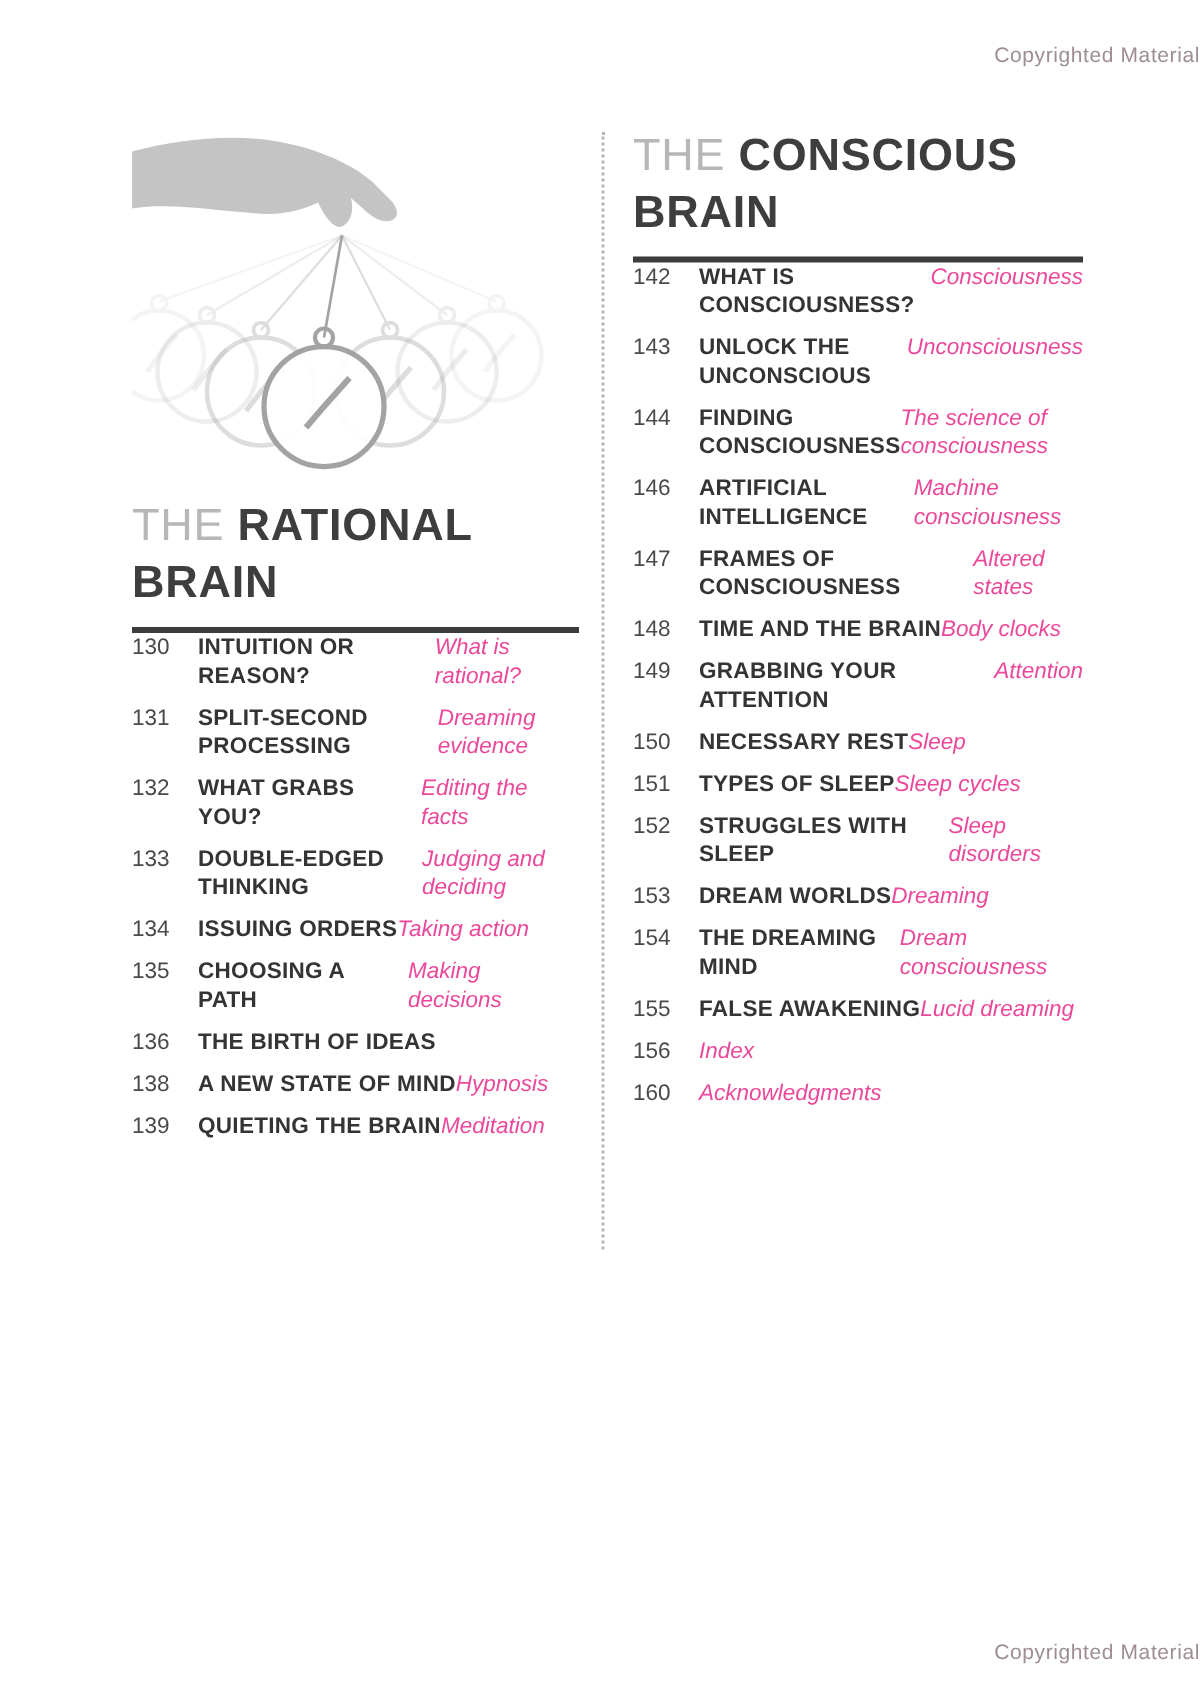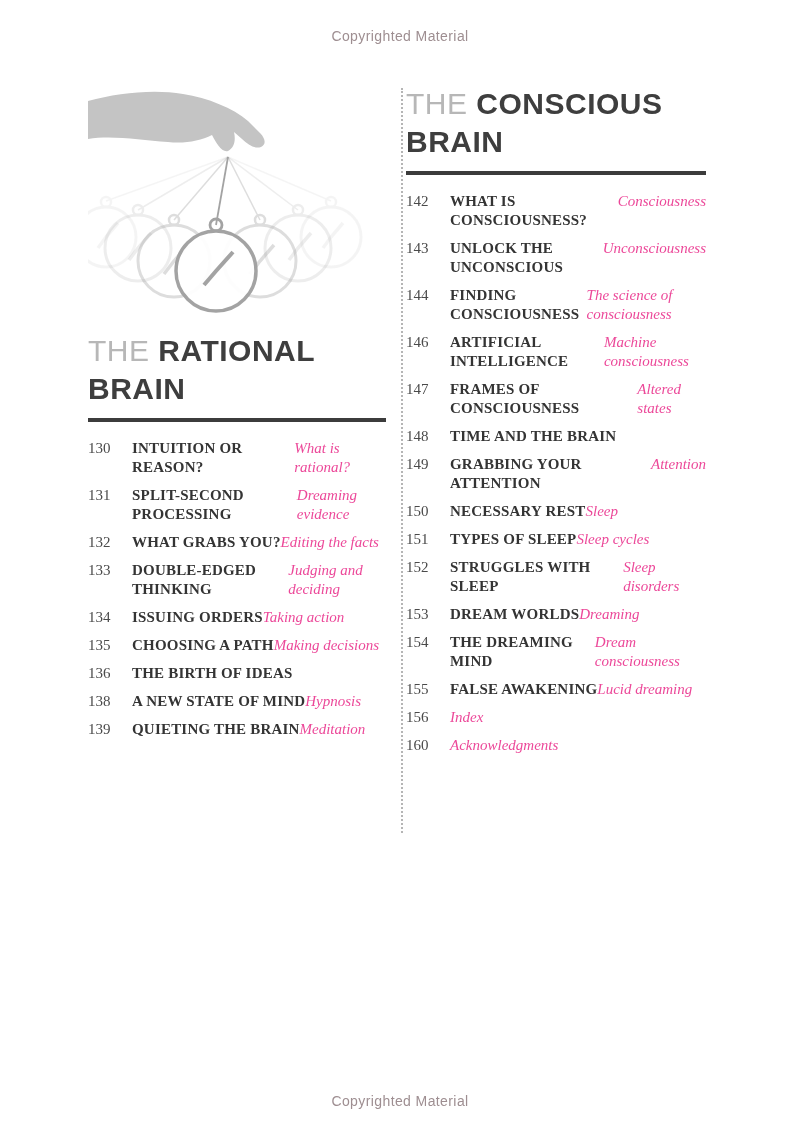--- a/index.html
+++ b/index.html
@@ -6,49 +6,49 @@
   .page{
     position:relative;
     width:800px;height:1136px;
     background:#ffffff;
     font-family:"Liberation Sans","DejaVu Sans",sans-serif;
     color:#3b3b3b;
     overflow:hidden;
   }
   .copyright{
     position:absolute;left:0;width:100%;
-    text-align:center;
+    text-align:right;
     font-size:14px;letter-spacing:.4px;
     color:#9e8e91;
   }
   .copyright.top{top:28px;}
   .copyright.bottom{top:1093px;}
 
   .col{position:absolute;top:85px;}
   .col.left{left:88px;width:298px;}
-  .col.right{left:406px;width:300px;}
+  .col.right{left:422px;width:300px;}
 
   .divider{
     position:absolute;
     left:401px;top:88px;height:745px;width:0;
     border-left:2px dotted #b5b5b5;
   }
 
   .illustration{width:298px;height:235px;margin-bottom:12px;}
 
   .sec-heading{
     margin:0;
     font-size:30px;line-height:38px;
     letter-spacing:.5px;
     font-weight:bold;color:#3e3e3e;
   }
   .sec-heading .light{font-weight:normal;color:#b7b7b7;}
   .rule{height:4px;background:#3c3c3c;margin-top:10px;}
 
-  .toc-list{margin-top:17px;font-family:Liberation Serif, serif;}
+  .toc-list{}
   .entry{
     display:flex;align-items:flex-start;
     margin-bottom:9px;
     font-size:15px;line-height:19px;
   }
   .entry .num{flex:0 0 44px;color:#4a4a4a;}
   .entry .text{flex:1;display:flex;flex-direction:row;}
   .entry .title{font-weight:bold;color:#343434;letter-spacing:.2px;}
   .entry .subtitle{font-style:italic;color:#ec4899;}
 </style>
@@ -245,20 +245,21 @@
     <span class="text">
       <span class="title">FRAMES OF CONSCIOUSNESS</span>
       <span class="subtitle">Altered states</span>
     </span>
   </div>
 
   <div class="entry">
     <span class="num">148</span>
     <span class="text">
       <span class="title">TIME AND THE BRAIN</span>
+      <span class="subtitle">Body clocks</span>
     </span>
   </div>
 
   <div class="entry">
     <span class="num">149</span>
     <span class="text">
       <span class="title">GRABBING YOUR ATTENTION</span>
       <span class="subtitle">Attention</span>
     </span>
   </div>

